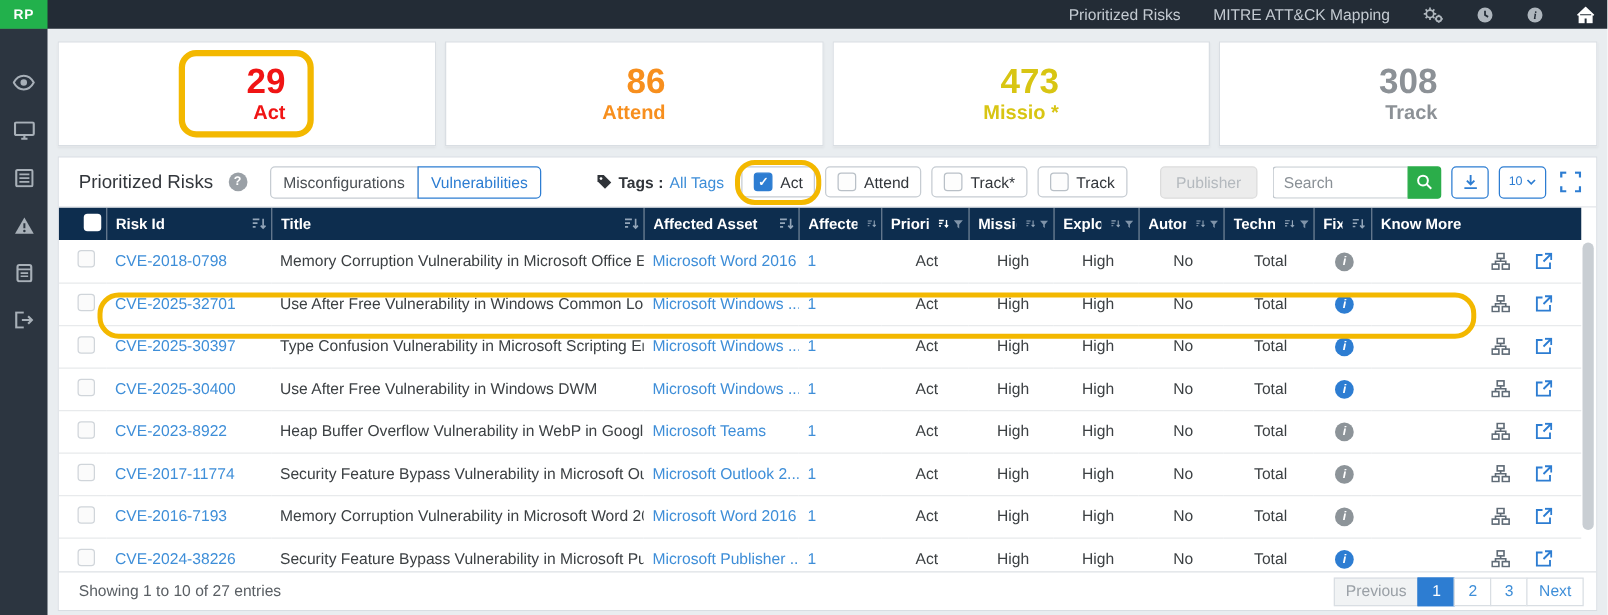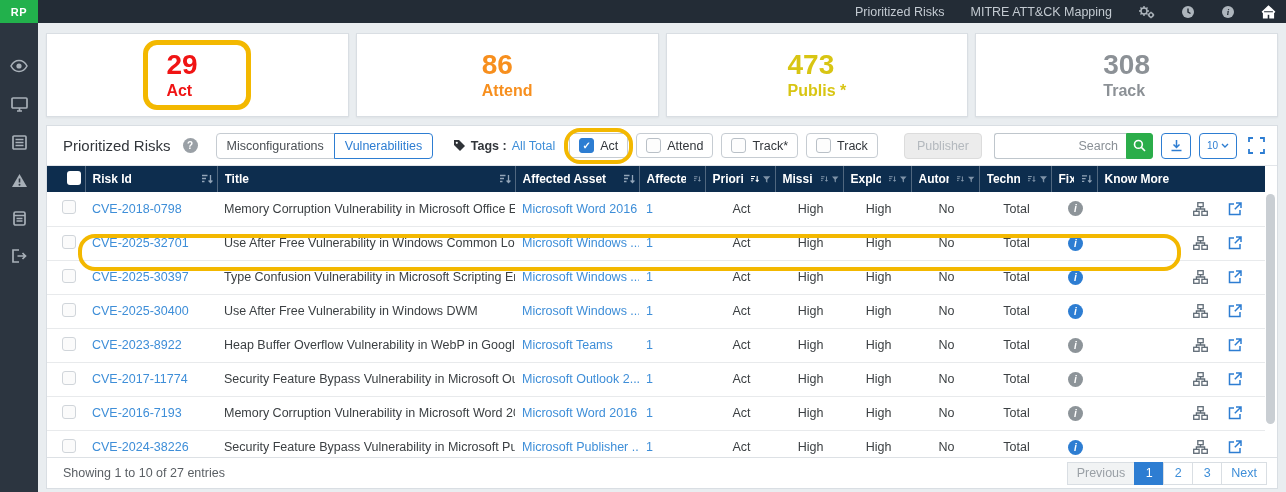--- a/index.html
+++ b/index.html
@@ -18,21 +18,21 @@
   .sidebar { position:absolute; left:0; top:23px; width:38px; height:469px; background:#2c3540; padding-top:24px; display:flex; flex-direction:column; align-items:center; z-index:4; }
   .side-item { height:38px; width:38px; display:flex; align-items:center; justify-content:center; }
   .side-item svg { display:block; }
 
   
   .main { position:absolute; left:38px; top:23px; width:1248px; height:469px; padding:10px 8px 0 8px; }
 
   
   .cards { display:flex; gap:7px; height:84px; }
   .stat-card { flex:1; background:#fff; border:1px solid #d9dee3; box-shadow:0 1px 2px rgba(0,0,0,.05); display:flex; align-items:center; justify-content:center; }
-  .stat-inner { display:flex; flex-direction:column; align-items:flex-start; justify-content:center; padding:4px 18px; }
+  .stat-inner { display:flex; flex-direction:column; align-items:flex-end; justify-content:center; padding:4px 18px; }
   .stat-inner.gold-box { border:5px solid #f3b800; border-radius:14px; min-width:108px; min-height:70px; }
   .stat-value { font-size:28px; font-weight:bold; line-height:32px; }
   .stat-label { font-size:16px; font-weight:bold; line-height:20px; }
 
   
   .panel { margin-top:8px; background:#fff; border:1px solid #d9dee3; height:364px; display:flex; flex-direction:column; }
 
   
   .toolbar { height:40px; display:flex; align-items:center; padding:0 10px 0 16px; border-bottom:1px solid #e3e6ea; gap:8px; }
   .panel-title { font-size:15px; color:#32363b; white-space:nowrap; }
@@ -47,21 +47,21 @@
   .tags-label { font-size:12.5px; font-weight:bold; color:#32363b; }
   .lnk { color:#3e8ed8; text-decoration:none; cursor:pointer; }
   .tags-value { font-size:12.5px; }
   .filter-pill { position:relative; display:flex; align-items:center; gap:6px; border:1px solid #c6ccd2; border-radius:4px; padding:4px 9px; background:#fff; cursor:pointer; }
   .filter-label { font-size:12.5px; color:#32363b; white-space:nowrap; }
   .cb { width:15px; height:15px; border-radius:3px; border:1px solid #b9c0c7; background:#fdfdfd; display:inline-flex; align-items:center; justify-content:center; }
   .cb.checked { background:#2d7dd2; border-color:#2d7dd2; color:#fff; font-size:10px; font-weight:bold; }
   .gold-ring { position:absolute; left:-6px; top:-6px; right:-6px; bottom:-7px; border:4px solid #f3b800; border-radius:16px; pointer-events:none; }
   .remediate-btn { margin-left:18px; font-size:12.5px; color:#b4b9be; background:#ececec; border:1px solid #dcdcdc; border-radius:4px; padding:5px 12px; white-space:nowrap; }
   .search-wrap { display:flex; align-items:stretch; height:26px; margin-left:4px; }
-  .search-input { width:132px; border:1px solid #bfc6cc; border-right:none; border-radius:3px 0 0 3px; padding:0 8px; font-size:12.5px; color:#3b82f6; outline:none;text-align:right; }
+  .search-input { width:108px; border:1px solid #bfc6cc; border-right:none; border-radius:3px 0 0 3px; padding:0 8px; font-size:12.5px; color:#3b82f6; outline:none; }
   .search-input::placeholder { color:#8a9096; }
   .search-btn { width:27px; background:#2bad4a; border:1px solid #2bad4a; border-radius:0 3px 3px 0; display:flex; align-items:center; justify-content:center; cursor:pointer; }
   .icon-btn { height:26px; border:1px solid #2d7dd2; border-radius:4px; background:#fff; display:flex; align-items:center; justify-content:center; cursor:pointer; }
   .dl-btn { width:30px; }
   .size-select { width:38px; gap:3px; color:#2d7dd2; font-size:10px; }
   .fs-btn { border:none; width:22px; }
 
   
   .tablewrap { position:relative; flex:1; overflow:hidden; }
   table { border-collapse:collapse; table-layout:fixed; width:1218px; }
@@ -185,21 +185,21 @@
     </div>
     <div class="stat-card">
       <div class="stat-inner">
         <div class="stat-value" style="color: rgb(247, 143, 30);">86</div>
         <div class="stat-label" style="color: rgb(247, 143, 30);">Attend</div>
       </div>
     </div>
     <div class="stat-card">
       <div class="stat-inner">
         <div class="stat-value" style="color: rgb(216, 197, 19);">473</div>
-        <div class="stat-label" style="color: rgb(216, 197, 19);">Publis *</div>
+        <div class="stat-label" style="color: rgb(216, 197, 19);">Missio *</div>
       </div>
     </div>
     <div class="stat-card">
       <div class="stat-inner">
         <div class="stat-value" style="color: rgb(140, 145, 150);">308</div>
         <div class="stat-label" style="color: rgb(140, 145, 150);">Track</div>
       </div>
     </div>
   </div>
 
@@ -213,21 +213,21 @@
         <button class="tab-btn active">Vulnerabilities</button>
       </div>
       <div class="tb-spacer"></div>
 
       <div class="tags-block">
         <svg width="13" height="13" viewBox="0 0 13 13">
             <path d="M1 1h5l6 6-5 5-6-6Z" fill="#2f3338"></path>
             <circle cx="3.8" cy="3.8" r="1.1" fill="#fff"></circle>
           </svg>
         <span class="tags-label">Tags :</span>
-        <a class="lnk tags-value">All Total</a>
+        <a class="lnk tags-value">All Tags</a>
       </div>
 
       <div class="filter-pill">
         <span class="cb checked">✓</span>
         <span class="filter-label">Act</span>
         <span class="gold-ring"></span>
       </div>
       <div class="filter-pill">
         <span class="cb"></span>
         <span class="filter-label">Attend</span>

